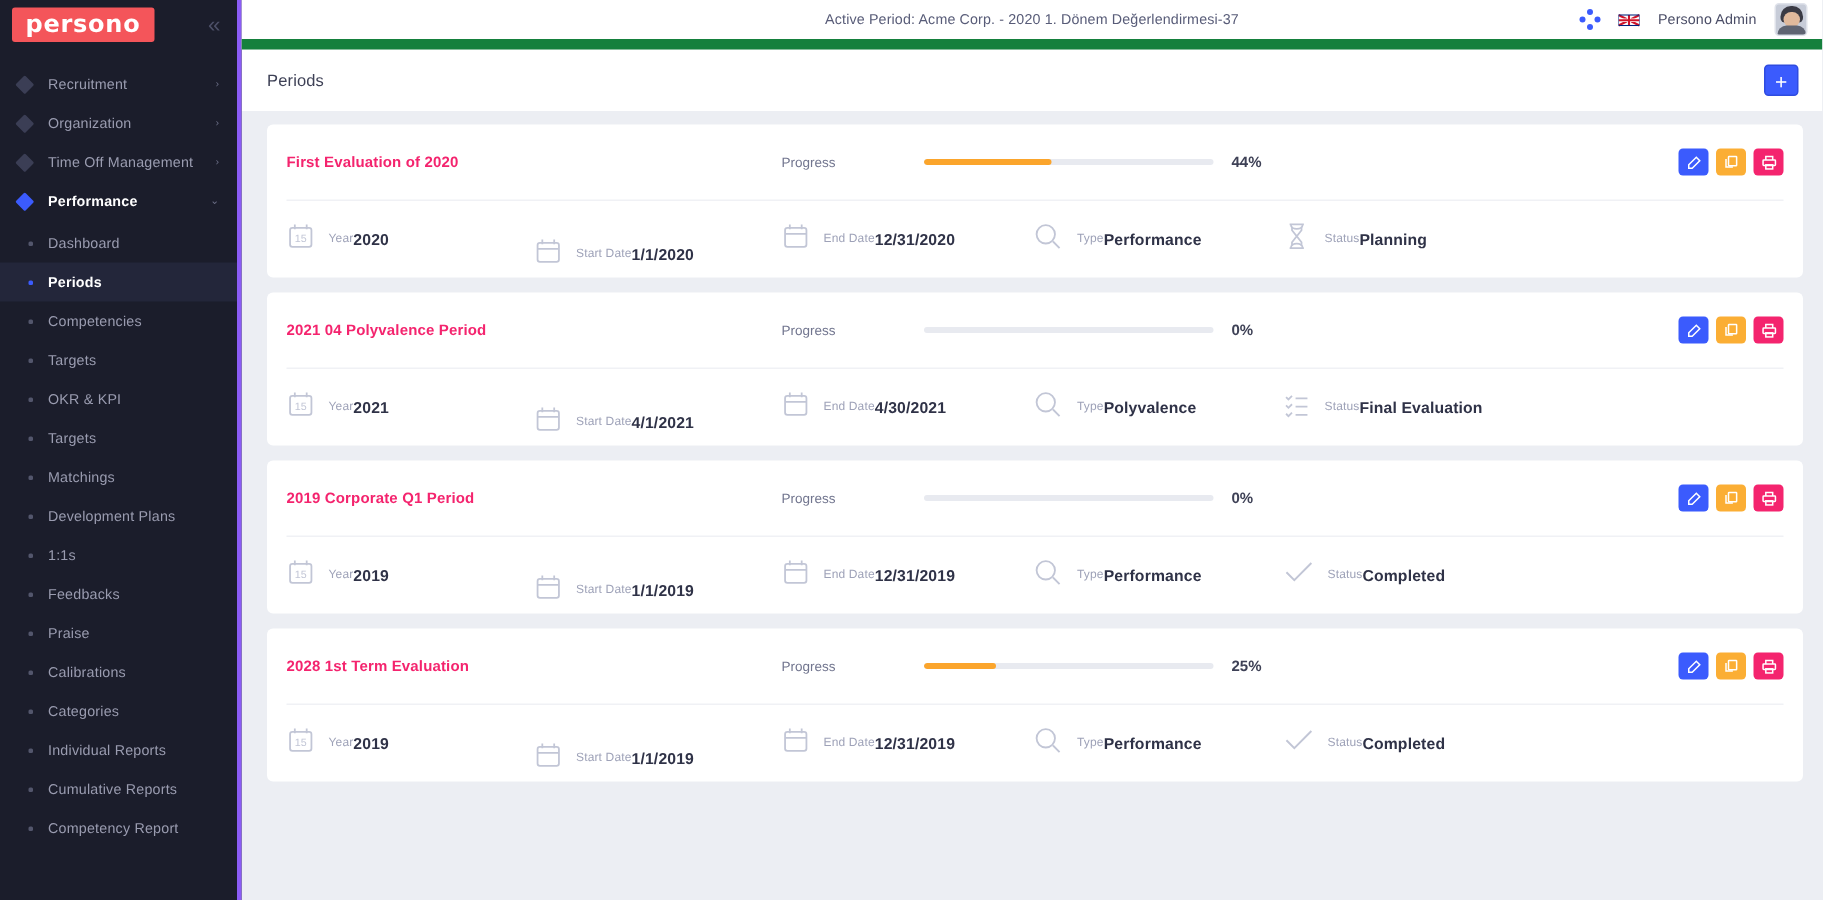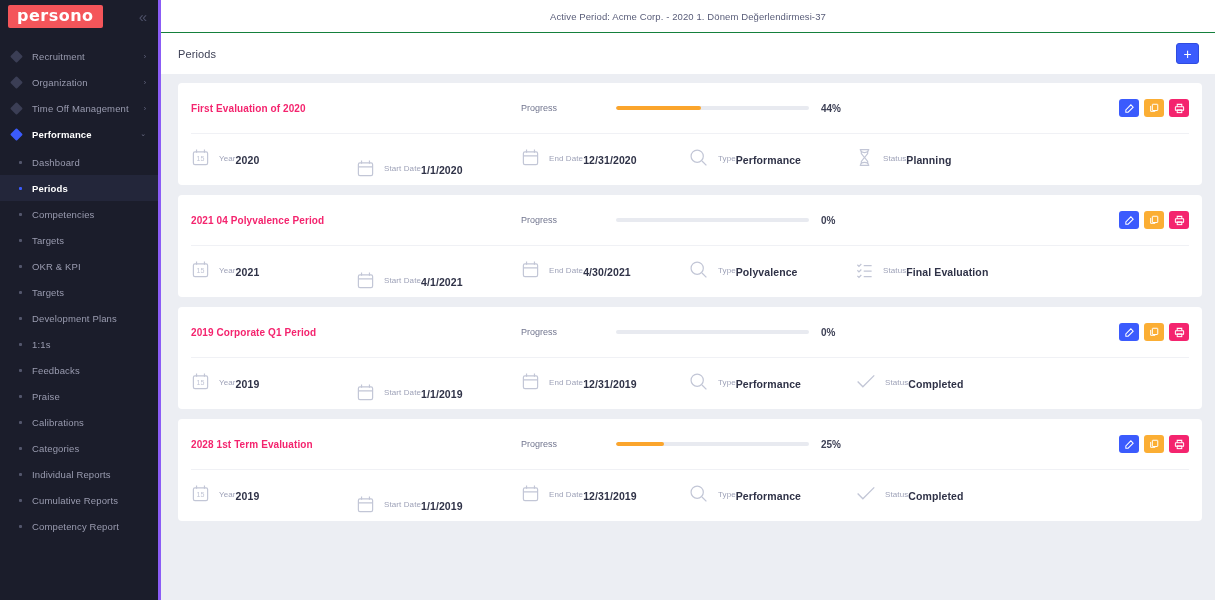--- a/index.html
+++ b/index.html
@@ -65,21 +65,21 @@
   .nav-item.active .dot { background: #3b5bfd; }
   .nav-item.active .label { color: #ffffff; font-weight: bold; }
 
   
   .main { flex: 1 1 auto; height: 600px; display: flex; flex-direction: column;
           background: #eceef3; overflow: hidden; }
 
   .topbar {
     height: 33px; background: #ffffff; flex: 0 0 33px;
     display: flex; align-items: center; position: relative;
-    border-bottom: 1px solid #15803d;
+    border-bottom: 7px solid #15803d;
   }
   .active-period {
     position: absolute; left: 0; right: 0; text-align: center;
     font-size: 9.5px; color: #585c78; letter-spacing: .1px;
   }
   .topbar-right {
     margin-left: auto; display: flex; align-items: center;
     gap: 12px; padding-right: 10px; z-index: 2;
   }
   .apps-icon { width: 14px; height: 14px; position: relative; cursor: pointer; }
@@ -212,20 +212,24 @@
         <div class="nav-item">
           <span class="dot"></span>
           <span class="label">OKR &amp; KPI</span>
           </div>
         <div class="nav-item">
           <span class="dot"></span>
           <span class="label">Targets</span>
           </div>
         <div class="nav-item">
           <span class="dot"></span>
+          <span class="label">Matchings</span>
+          </div>
+        <div class="nav-item">
+          <span class="dot"></span>
           <span class="label">Development Plans</span>
           </div>
         <div class="nav-item">
           <span class="dot"></span>
           <span class="label">1:1s</span>
           </div>
         <div class="nav-item">
           <span class="dot"></span>
           <span class="label">Feedbacks</span>
           </div>
@@ -254,20 +258,41 @@
           <span class="label">Competency Report</span>
           </div>
       </div>
     </nav>
   </aside>
 
   <div class="main">
 
     <header class="topbar">
       <div class="active-period">Active Period: Acme Corp. - 2020 1. Dönem Değerlendirmesi-37</div>
+      <div class="topbar-right">
+        <div class="apps-icon">
+            <i></i>
+            <i></i>
+            <i></i>
+            <i></i>
+          </div>
+        <svg class="flag" viewBox="0 0 60 30">
+          <rect width="60" height="30" fill="#ffffff"></rect>
+          <path d="M0,0 L60,30 M60,0 L0,30" stroke="#cf142b" stroke-width="6"></path>
+          <path d="M30,0 L30,30 M0,15 L60,15" stroke="#ffffff" stroke-width="10"></path>
+          <path d="M30,0 L30,30 M0,15 L60,15" stroke="#cf142b" stroke-width="6"></path>
+          <rect x="0" y="0" width="60" height="30" fill="none" stroke="#00247d" stroke-width="3"></rect>
+        </svg>
+        <span class="user-name">Persono Admin</span>
+        <div class="avatar">
+          <span class="hair"></span>
+          <span class="face"></span>
+          <span class="body"></span>
+        </div>
+      </div>
     </header>
 
     <div class="pagebar">
       <div class="page-title">Periods</div>
       <div class="add-btn">+</div>
     </div>
 
     <div class="content">
 
       <section class="card">

